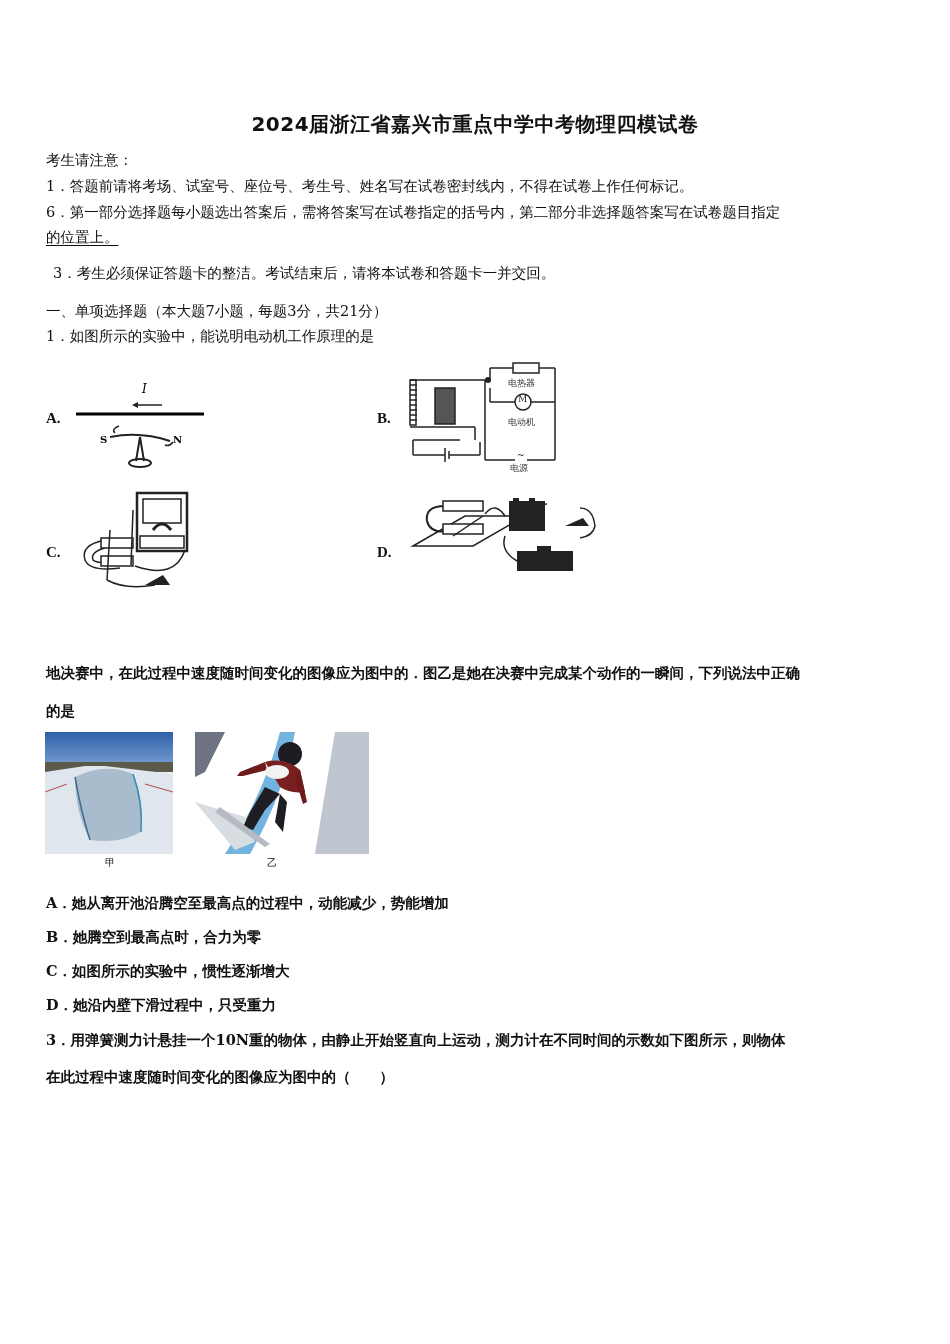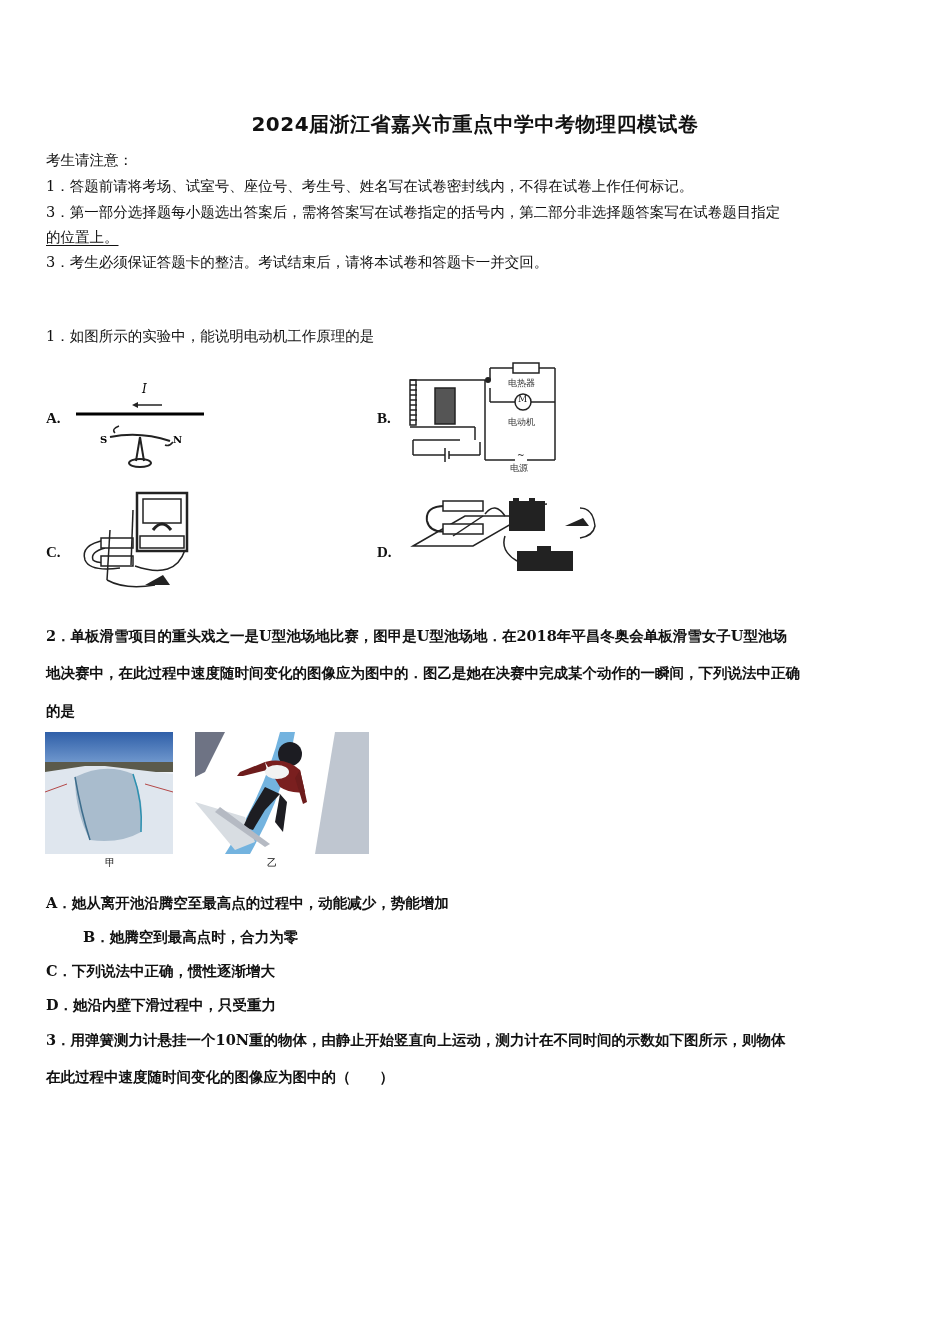--- a/index.html
+++ b/index.html
@@ -14,28 +14,28 @@
       font-family: "DejaVu Sans", "Liberation Sans", sans-serif;
       font-weight: bold; font-size: 20px; letter-spacing: 0.5px;
     }
     .line {
       position: absolute; left: 46px; font-size: 14.5px; white-space: nowrap;
     }
     .notice-head { top: 151px; }
     .n1 { top: 177px; }
     .n2 { top: 203px; }
     .n2b { top: 228px; text-decoration: underline; text-decoration-thickness: 1px; text-underline-offset: 3px; }
-    .n3 { top: 253px; }
+    .n3 { top: 264px; margin-left: 7px; }
     .sec { top: 302px; }
     .q1 { top: 327px; }
     .q2a { top: 627px; font-weight: bold; font-size: 14.5px; }
     .q2b { top: 664px; font-weight: bold; font-size: 14.5px; }
     .q2c { top: 702px; font-weight: bold; font-size: 14.5px; }
     .optA2 { top: 894px; font-weight: bold; }
-    .optB2 { top: 928px; font-weight: bold; margin-left: 37px; }
+    .optB2 { top: 928px; font-weight: bold; }
     .optC2 { top: 962px; font-weight: bold; }
     .optD2 { top: 996px; font-weight: bold; text-align: right; }
     .q3a { top: 1031px; font-weight: bold; }
     .q3b { top: 1068px; font-weight: bold; }
     .opt-letter {
       position: absolute; font-weight: bold; font-size: 15px;
       font-family: "Liberation Serif", serif;
     }
     .figure { position: absolute; }
     .caption {
@@ -45,24 +45,25 @@
   </style>
 </head>
 <body>
 
 <div class="page">
 
   <div class="title">2024届浙江省嘉兴市重点中学中考物理四模试卷</div>
 
   <div class="line notice-head">考生请注意：</div>
   <div class="line n1">1．答题前请将考场、试室号、座位号、考生号、姓名写在试卷密封线内，不得在试卷上作任何标记。</div>
-  <div class="line n2">3．第一部分选择题每小题选出答案后，需将答案写在试卷指定的括号内，第二部分非选择题答案写在试卷题目指定</div>
+  <div class="line n2">6．第一部分选择题每小题选出答案后，需将答案写在试卷指定的括号内，第二部分非选择题答案写在试卷题目指定</div>
   <div class="line n2b">的位置上。</div>
   <div class="line n3">3．考生必须保证答题卡的整洁。考试结束后，请将本试卷和答题卡一并交回。</div>
 
+  <div class="line sec">一、单项选择题（本大题7小题，每题3分，共21分）</div>
   <div class="line q1">1．如图所示的实验中，能说明电动机工作原理的是</div>
 
   <div class="opt-letter" style="left:46px; top:410px;">A.</div>
   <svg class="figure" style="left:70px; top:375px;" width="140" height="100">
     <text x="72" y="18" font-size="12" font-style="italic" font-family="DejaVu Serif, serif">I</text>
     <line x1="64" y1="30" x2="92" y2="30" stroke="#222" stroke-width="1.5"></line>
     <polygon points="62,30 68,27 68,33" fill="#222"></polygon>
     <line x1="6" y1="39" x2="134" y2="39" stroke="#000" stroke-width="3"></line>
     <text x="30" y="68" font-size="10" font-weight="bold">S</text>
     <text x="103" y="68" font-size="10" font-weight="bold">N</text>
@@ -151,21 +152,20 @@
       <path d="M100,40 Q95,55 112,65"></path>
     </g>
     <rect x="104" y="5" width="36" height="30" fill="#222"></rect>
     <rect x="108" y="2" width="6" height="4" fill="#222"></rect>
     <rect x="124" y="2" width="6" height="4" fill="#222"></rect>
     <polygon points="160,30 178,22 184,30" fill="#222"></polygon>
     <rect x="112" y="55" width="56" height="20" fill="#222"></rect>
     <rect x="132" y="50" width="14" height="6" fill="#222"></rect>
   </svg>
 
-  <div class="line q2a">2．单板滑雪项目的重头戏之一是U型池场地比赛，图甲是U型池场地．在2018年平昌冬奥会单板滑雪女子U型池场</div>
   <div class="line q2b">地决赛中，在此过程中速度随时间变化的图像应为图中的．图乙是她在决赛中完成某个动作的一瞬间，下列说法中正确</div>
   <div class="line q2c">的是</div>
 
   <svg class="figure" style="left:45px; top:732px;" width="128" height="122">
     <defs>
       <linearGradient id="sky" x1="0" y1="0" x2="0" y2="1">
         <stop offset="0" stop-color="#2f5fa8"></stop>
         <stop offset="1" stop-color="#7fa5d6"></stop>
       </linearGradient>
     </defs>
@@ -198,21 +198,21 @@
   </svg>
   <div class="caption" style="left:262px; top:856px; width:20px;">乙</div>
 
   <div class="line optA2">
     <span>A．</span><span>她从离开池沿腾空至最高点的过程中，动能减少，势能增加</span>
   </div>
   <div class="line optB2">
     <span>B．</span><span>她腾空到最高点时，合力为零</span>
   </div>
   <div class="line optC2">
-    <span>C．</span><span>下列说法中正确，惯性逐渐增大</span>
+    <span>C．</span><span>如图所示的实验中，惯性逐渐增大</span>
   </div>
   <div class="line optD2">
     <span>D．</span><span>她沿内壁下滑过程中，只受重力</span>
   </div>
 
   <div class="line q3a">3．用弹簧测力计悬挂一个10N重的物体，由静止开始竖直向上运动，测力计在不同时间的示数如下图所示，则物体</div>
   <div class="line q3b">在此过程中速度随时间变化的图像应为图中的（　　）</div>
 
 </div>
 

